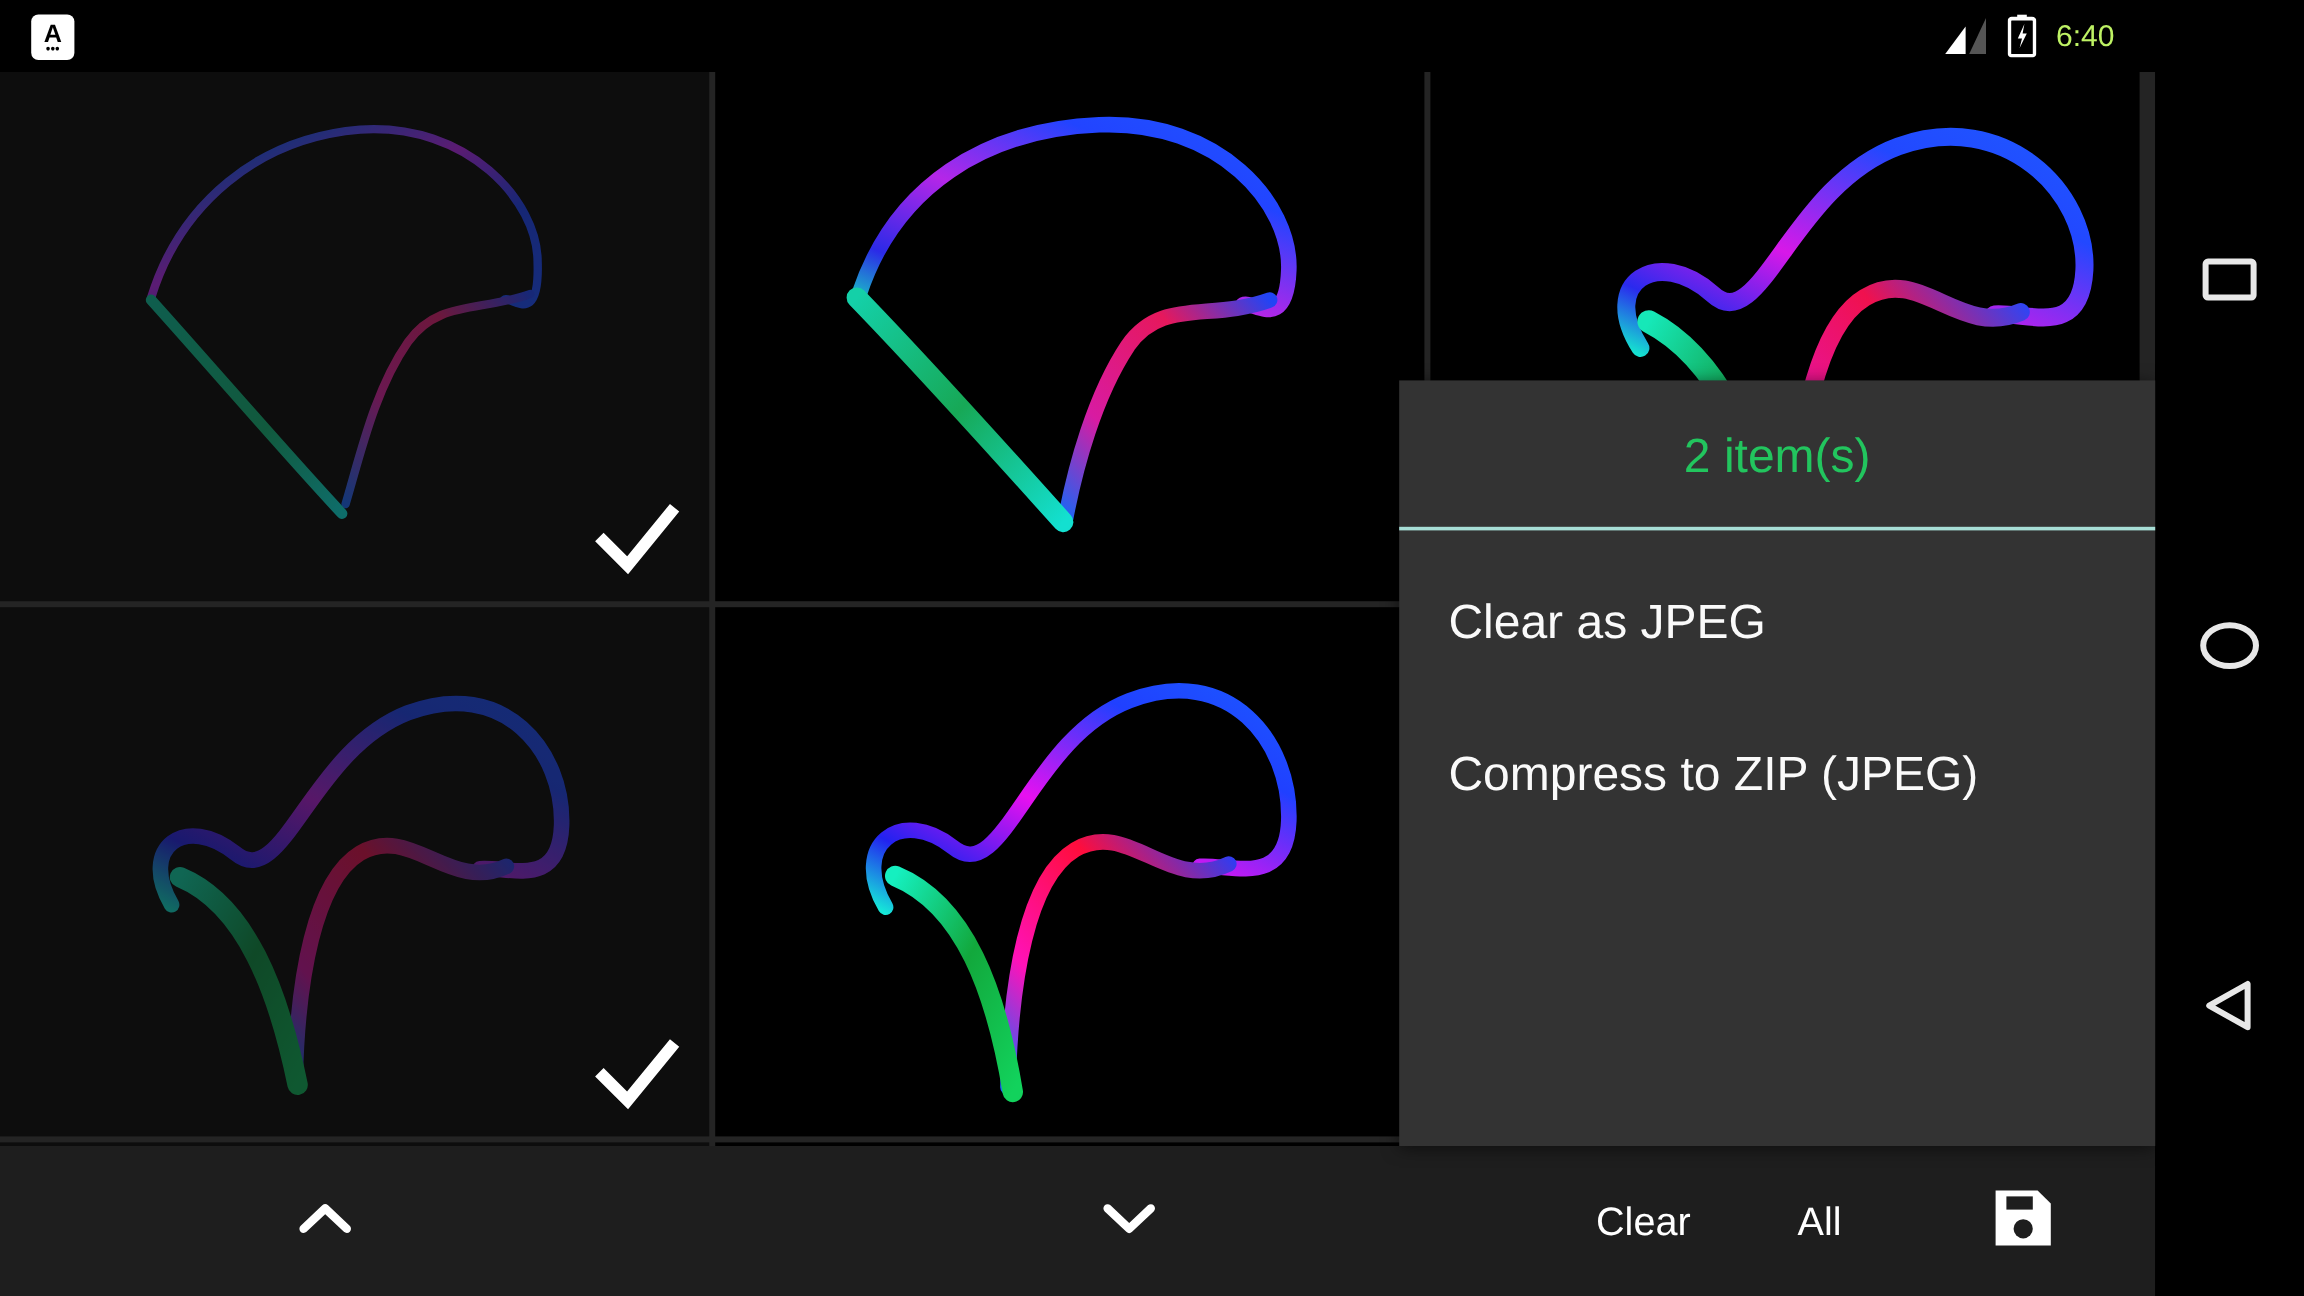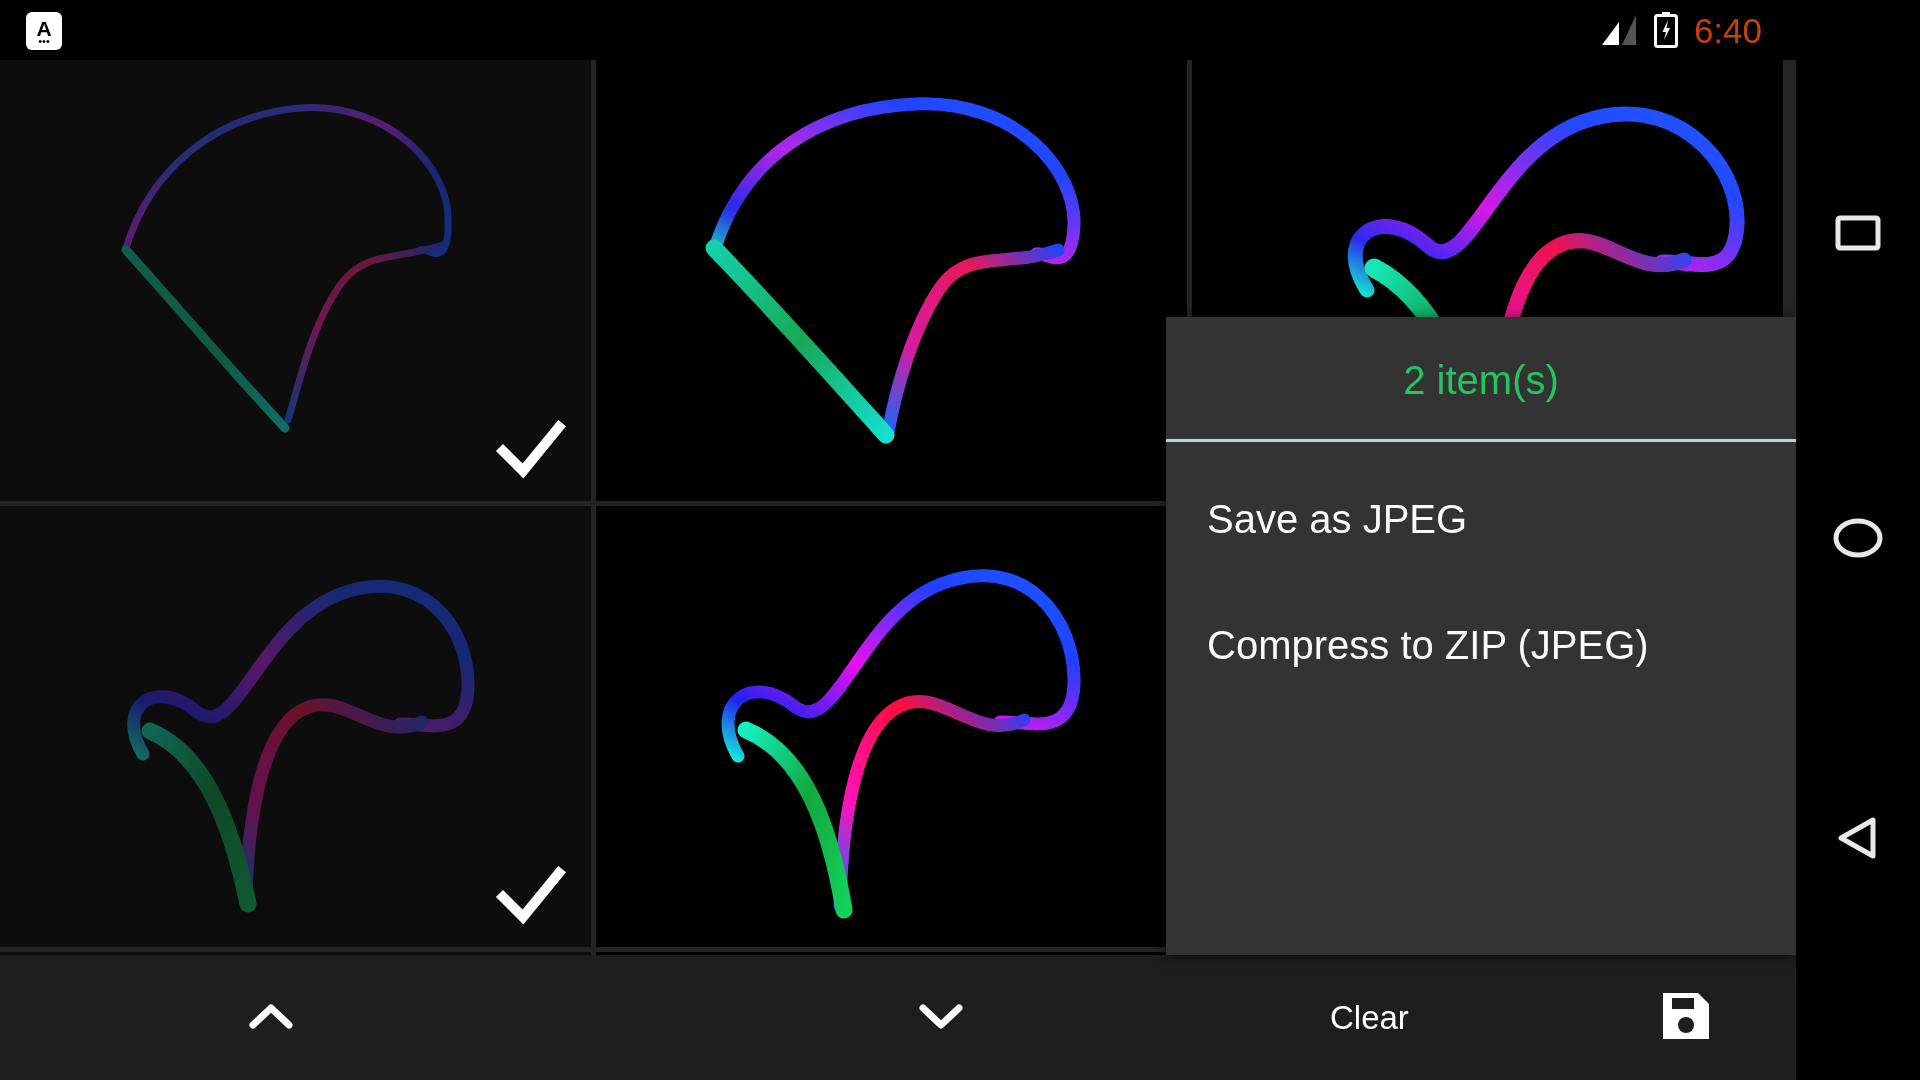--- a/index.html
+++ b/index.html
@@ -31,21 +31,21 @@
     font-size:11px; color:#000; line-height:6px; letter-spacing:0px;
     font-family:"Liberation Sans", sans-serif;
   }
   .status-right {
     position:absolute; right:0; top:0; height:60px;
     display:flex; align-items:center; gap:16px; padding-right:34px;
   }
   .signal-icon { width:38px; height:34px; position:relative; }
   .battery-icon { width:24px; height:36px; position:relative; }
   .status-time {
-    color:#c2410c; font-size:35px; line-height:35px; font-weight:400;
+    color:#bef264; font-size:25px; line-height:35px; font-weight:400;
     letter-spacing:0px;
   }
 
   
   .navbar {
     position:absolute; right:0; top:0; width:124px; height:1080px;
     background:#000;
   }
   .nav-btn {
     position:absolute; left:0; width:124px; height:70px;
@@ -342,39 +342,42 @@
     <div class="tb-item" id="tb-down">
       <span>
         <svg width="46" height="30" viewBox="0 0 46 30">
           <path d="M5 7 L23 24 L41 7" fill="none" stroke="#fff" stroke-width="7" stroke-linecap="round" stroke-linejoin="round"></path>
         </svg>
       </span>
     </div>
     <div class="tb-item" id="tb-clear">
       <span class="tb-label">Clear</span>
     </div>
+    <div class="tb-item" id="tb-all">
+      <span class="tb-label">All</span>
+    </div>
     <div class="tb-item" id="tb-save">
       <span>
         <svg width="52" height="52" viewBox="0 0 52 52">
           <path d="M3 3 H38 L49 14 V49 H3 Z" fill="#fff"></path>
           <rect x="12" y="8" width="22" height="11" fill="#1e1e1e"></rect>
           <circle cx="26" cy="35" r="8" fill="#1e1e1e"></circle>
         </svg>
       </span>
     </div>
   </div>
 
   <div class="popup">
     <div class="popup-header">
       <span class="popup-title">2 item(s)</span>
       <div class="popup-divider"></div>
     </div>
     <div class="popup-list">
       <div class="popup-item">
-        <span class="label">Save as JPEG</span>
+        <span class="label">Clear as JPEG</span>
       </div>
       <div class="popup-item">
         <span class="label">Compress to ZIP (JPEG)</span>
       </div>
     </div>
   </div>
 
   <div class="navbar">
     <div class="nav-btn" id="nav-recents">
       <span>

